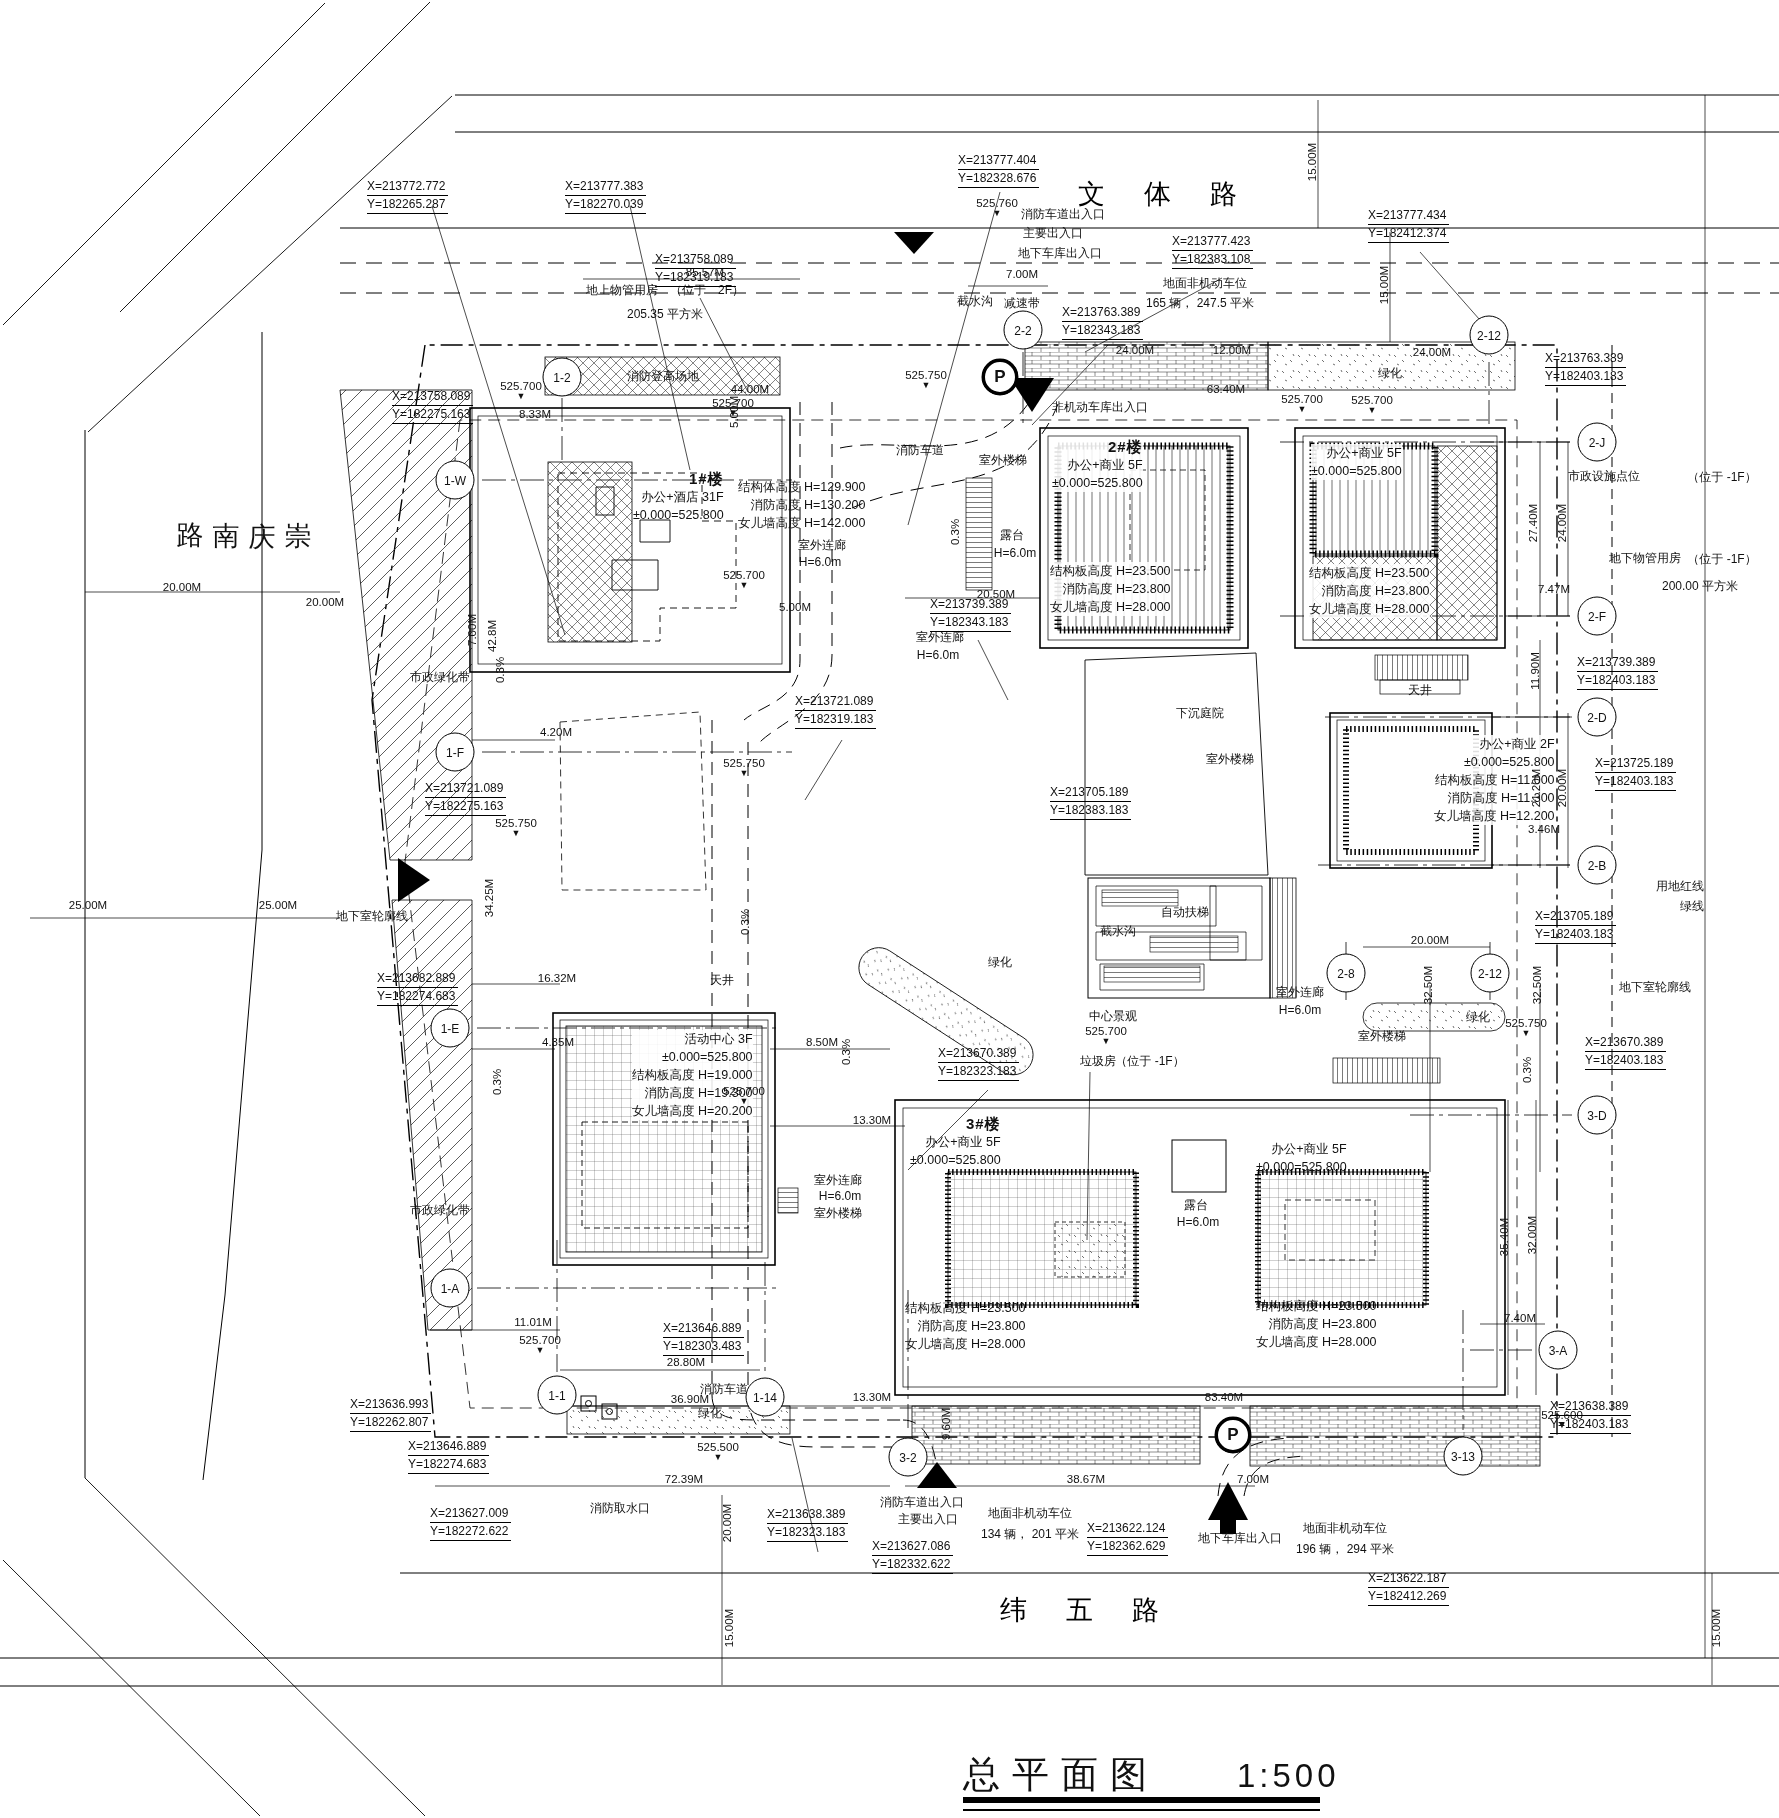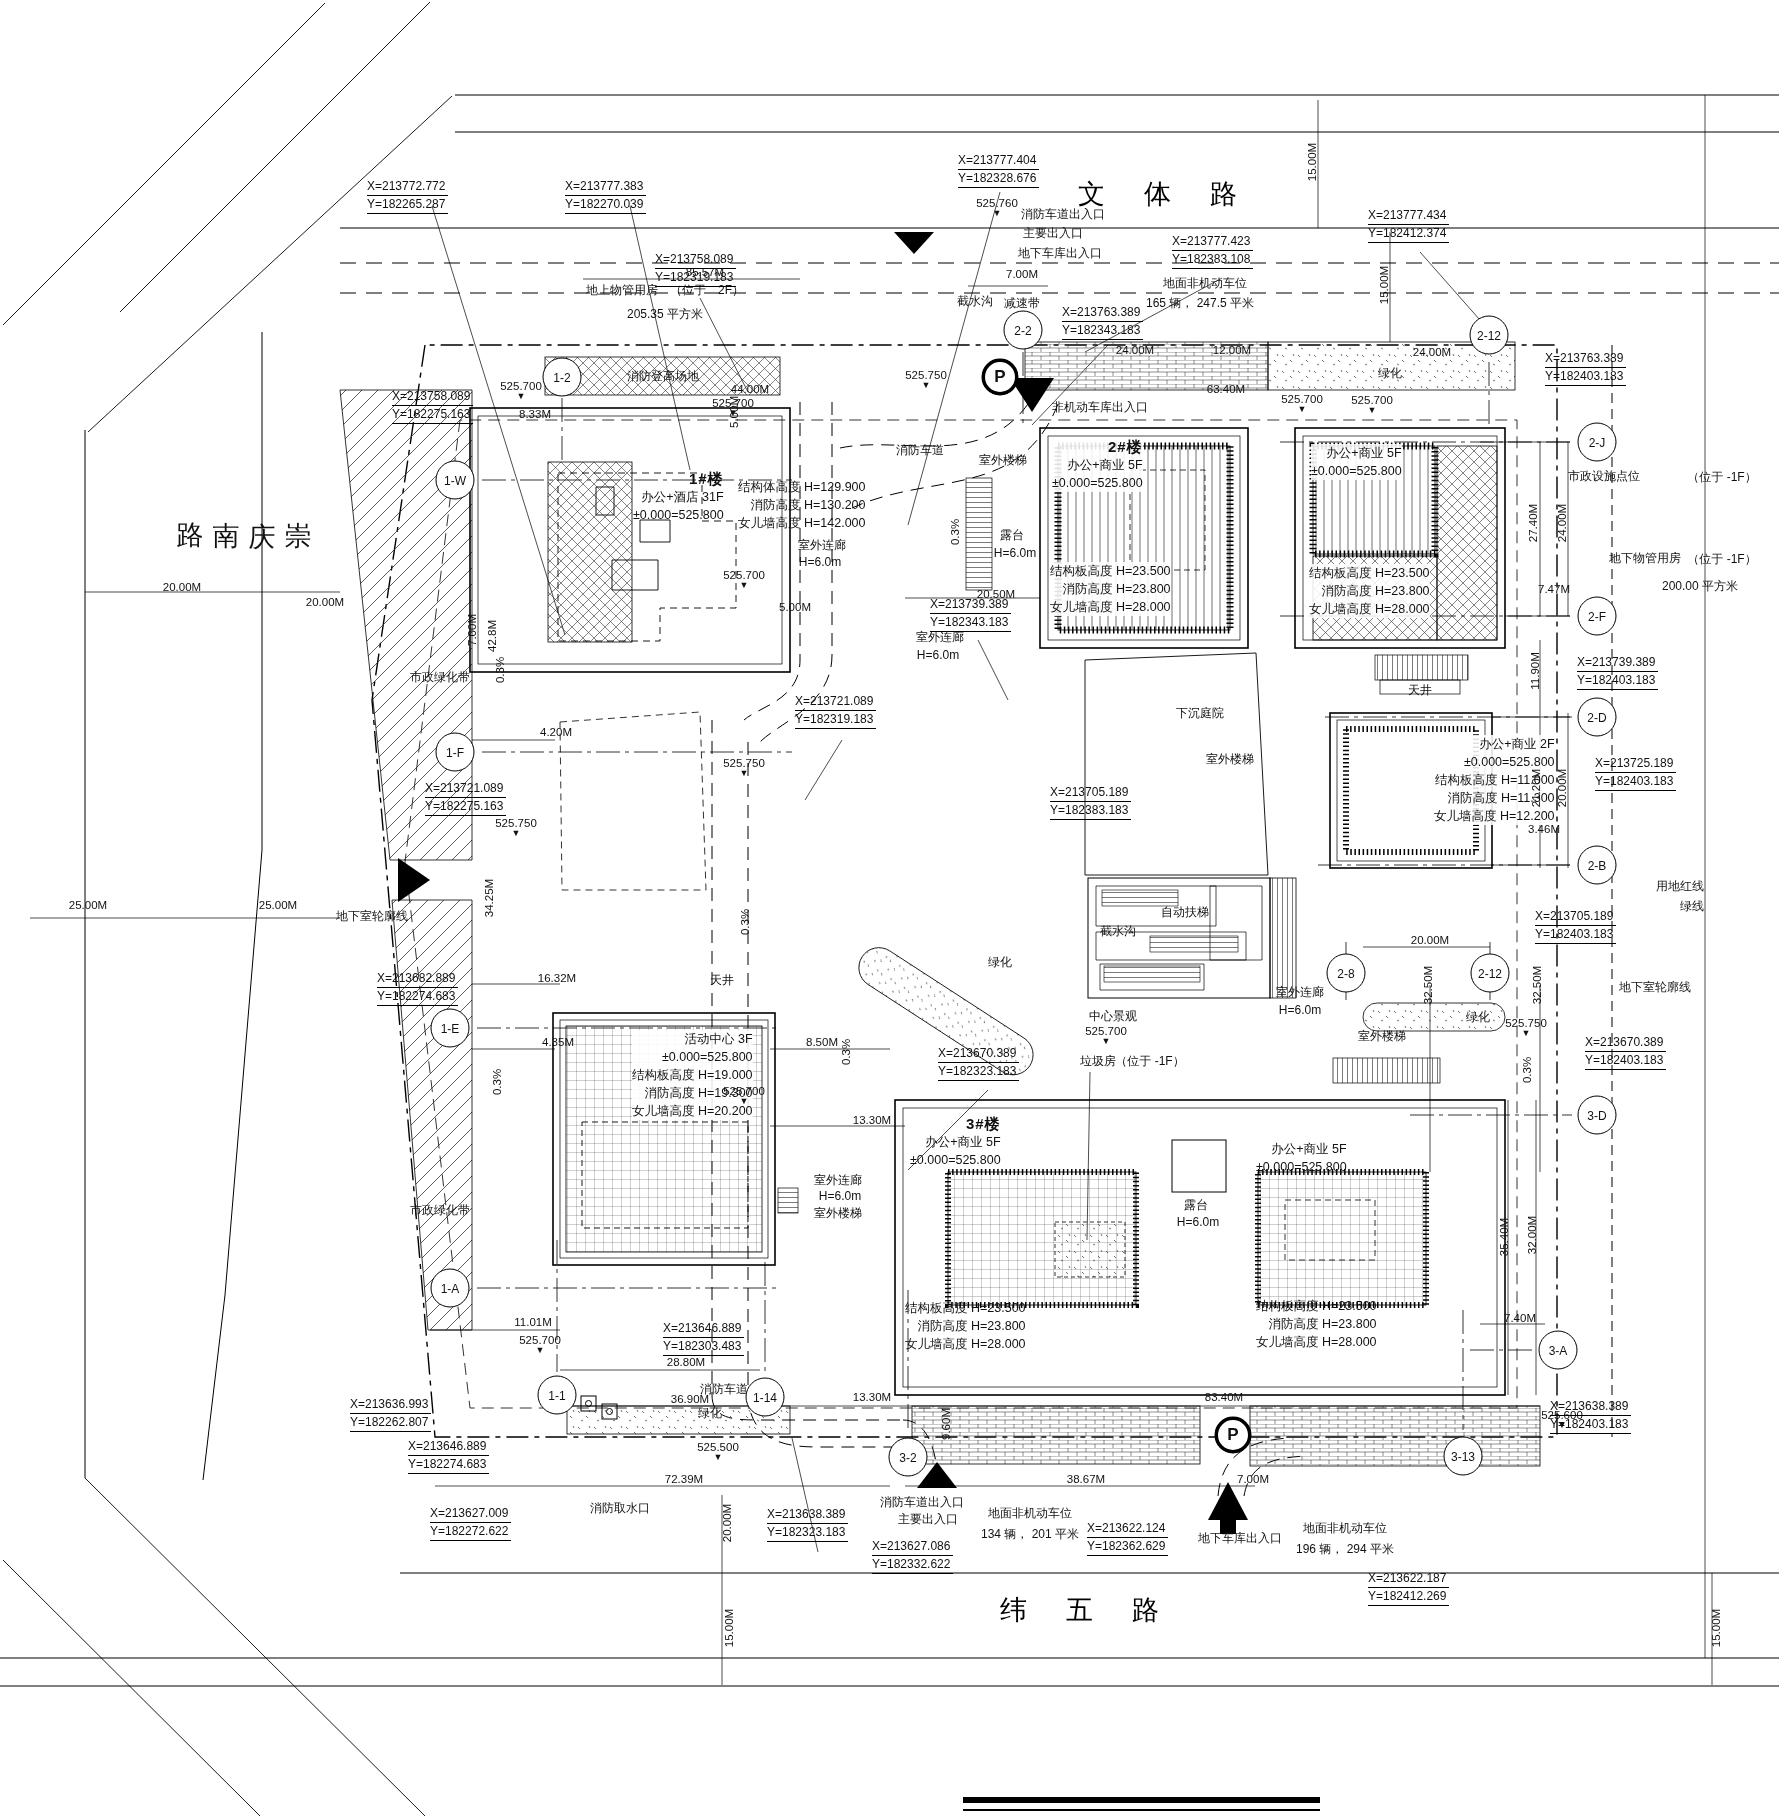--- a/index.html
+++ b/index.html
@@ -271,20 +271,23 @@
 </div>
 <div class="btext" style="left:1256px;top:1297px">
   <div>结构板高度 H=23.500</div>
   <div>消防高度 H=23.800</div>
   <div>女儿墙高度 H=28.000</div>
 </div>
 
 <div class="pmark" style="left:1000px;top:377px">P</div>
 <div class="pmark" style="left:1233px;top:1435px">P</div>
 
+<div class="titleblk" style="left:963px;top:1750px">
+  <span class="tname">总平面图</span><span class="tscale">1:500</span>
+</div>
 <div class="bar" style="left:963px;top:1797px;width:357px;height:6px"></div>
 <div class="bar" style="left:963px;top:1809px;width:357px;height:1.5px"></div>
 
 <div id="anno">
       <div class="note" style="left: 1063px; top: 214px;">消防车道出入口</div>
       <div class="note" style="left: 1053px; top: 233px;">主要出入口</div>
       <div class="note" style="left: 1060px; top: 253px;">地下车库出入口</div>
       <div class="note" style="left: 1205px; top: 283px;">地面非机动车位</div>
       <div class="note" style="left: 1200px; top: 303px;">165 辆， 247.5 平米</div>
       <div class="note" style="left: 622px; top: 290px;">地上物管用房</div>

